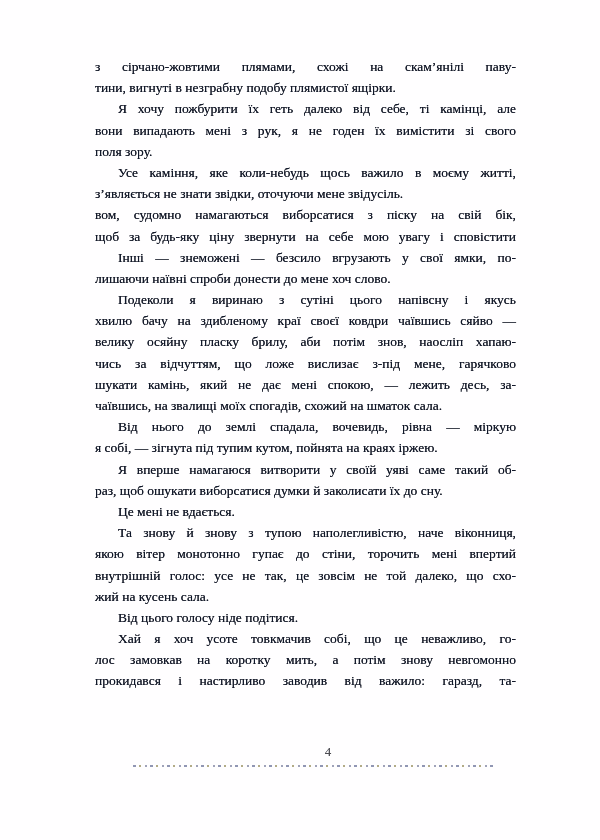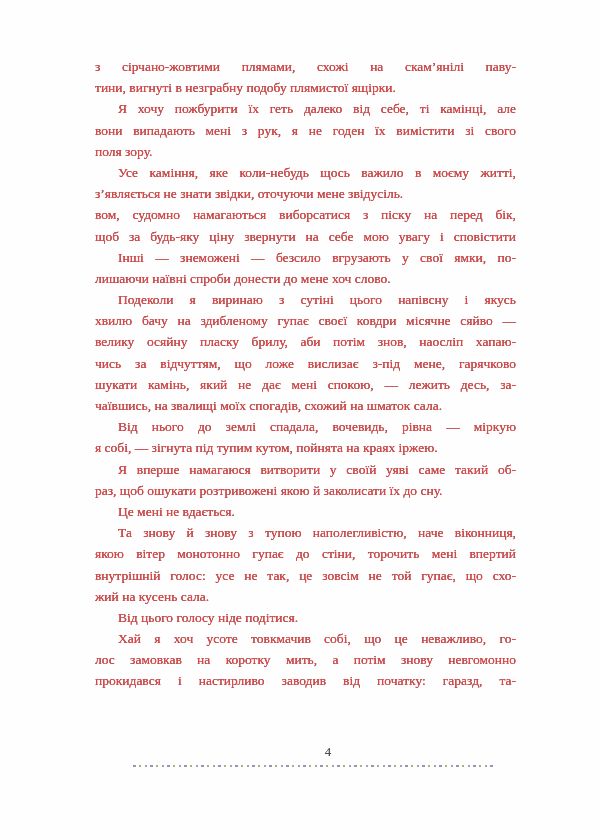--- a/index.html
+++ b/index.html
@@ -7,21 +7,21 @@
     width:600px;height:840px;
     background:#ffffff;
     position:relative;
     font-family:"Liberation Serif","DejaVu Serif",serif;
     overflow:hidden;
   }
   .page{position:absolute;inset:0;background:#fffeff;}
   .text-block{
     position:absolute;
     left:95px;top:56px;width:421px;
-    color:#ef4444;
+    color:#0f172a;
     font-size:13.5px;
     line-height:21.2px;
     text-shadow:0 0 0.55px rgba(35,32,32,0.85);
   }
   .para{margin:0;padding:0;}
   .line{
     text-align:justify;
     text-align-last:justify;
     white-space:normal;
     height:21.2px;
@@ -67,56 +67,56 @@
       <div class="para">
         <div class="line indent">Я хочу пожбурити їх геть далеко від себе, ті камінці, але</div>
         <div class="line">вони випадають мені з рук, я не годен їх вимістити зі свого</div>
         <div class="line lastline">поля зору.</div>
       </div>
       <div class="para">
         <div class="line indent">Усе каміння, яке коли-небудь щось важило в моєму житті,</div>
         <div class="line lastline">з’являється не знати звідки, оточуючи мене звідусіль.</div>
       </div>
       <div class="para">
-        <div class="line">вом, судомно намагаються виборсатися з піску на перед бік,</div>
+        <div class="line">вом, судомно намагаються виборсатися з піску на свій бік,</div>
         <div class="line">щоб за будь-яку ціну звернути на себе мою увагу і сповістити</div>
       </div>
       <div class="para">
         <div class="line indent">Інші — знеможені — безсило вгрузають у свої ямки, по-</div>
         <div class="line lastline">лишаючи наївні спроби донести до мене хоч слово.</div>
       </div>
       <div class="para">
         <div class="line indent">Подеколи я виринаю з сутіні цього напівсну і якусь</div>
-        <div class="line">хвилю бачу на здибленому гупає своєї ковдри місячне сяйво —</div>
+        <div class="line">хвилю бачу на здибленому краї своєї ковдри чаївшись сяйво —</div>
         <div class="line">велику осяйну пласку брилу, аби потім знов, наосліп хапаю-</div>
         <div class="line">чись за відчуттям, що ложе вислизає з-під мене, гарячково</div>
         <div class="line">шукати камінь, який не дає мені спокою, — лежить десь, за-</div>
         <div class="line lastline">чаївшись, на звалищі моїх спогадів, схожий на шматок сала.</div>
       </div>
       <div class="para">
         <div class="line indent">Від нього до землі спадала, вочевидь, рівна — міркую</div>
         <div class="line lastline">я собі, — зігнута під тупим кутом, пойнята на краях іржею.</div>
       </div>
       <div class="para">
         <div class="line indent">Я вперше намагаюся витворити у своїй уяві саме такий об-</div>
-        <div class="line lastline">раз, щоб ошукати розтривожені якою й заколисати їх до сну.</div>
+        <div class="line lastline">раз, щоб ошукати виборсатися думки й заколисати їх до сну.</div>
       </div>
       <div class="para">
         <div class="line indent lastline">Це мені не вдається.</div>
       </div>
       <div class="para">
         <div class="line indent">Та знову й знову з тупою наполегливістю, наче віконниця,</div>
         <div class="line">якою вітер монотонно гупає до стіни, торочить мені впертий</div>
-        <div class="line">внутрішній голос: усе не так, це зовсім не той гупає, що схо-</div>
+        <div class="line">внутрішній голос: усе не так, це зовсім не той далеко, що схо-</div>
         <div class="line lastline">жий на кусень сала.</div>
       </div>
       <div class="para">
         <div class="line indent lastline">Від цього голосу ніде подітися.</div>
       </div>
       <div class="para">
         <div class="line indent">Хай я хоч усоте товкмачив собі, що це неважливо, го-</div>
         <div class="line">лос замовкав на коротку мить, а потім знову невгомонно</div>
-        <div class="line">прокидався і настирливо заводив від початку: гаразд, та-</div>
+        <div class="line">прокидався і настирливо заводив від важило: гаразд, та-</div>
       </div>
     </div>
   <div class="page-number">4</div>
   <div class="separator"></div>
 </div>
 
 </body></html>

